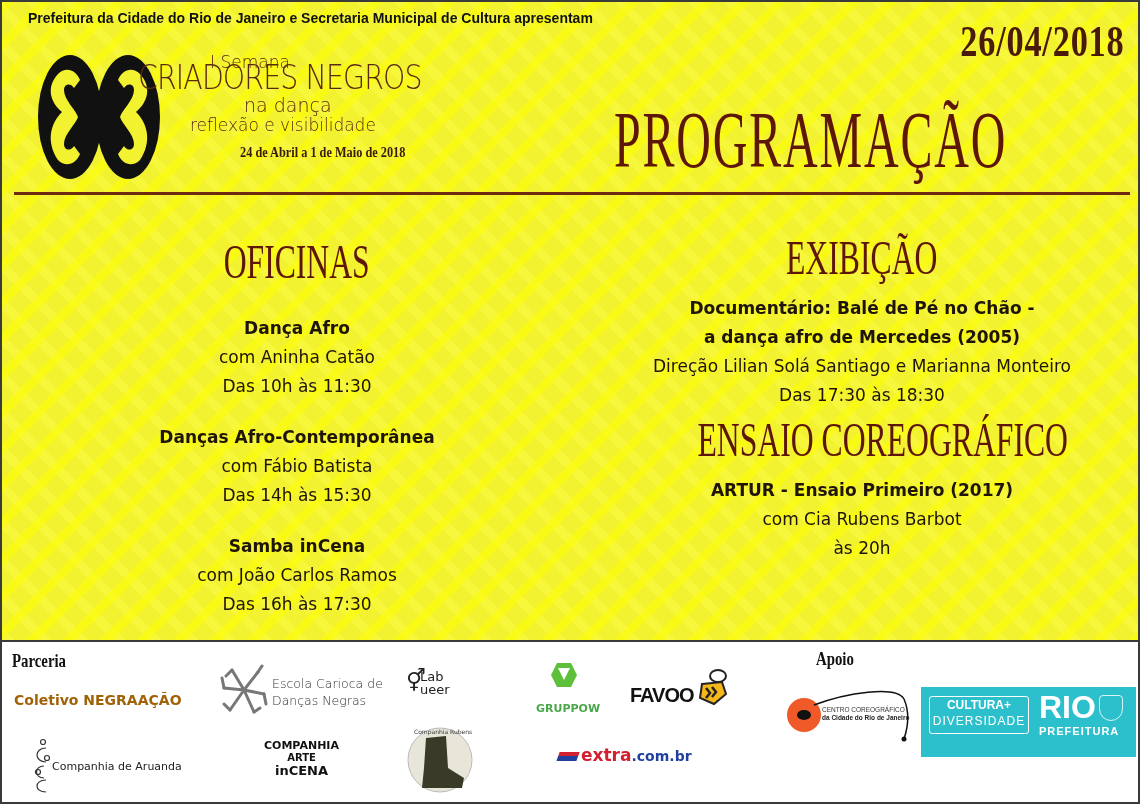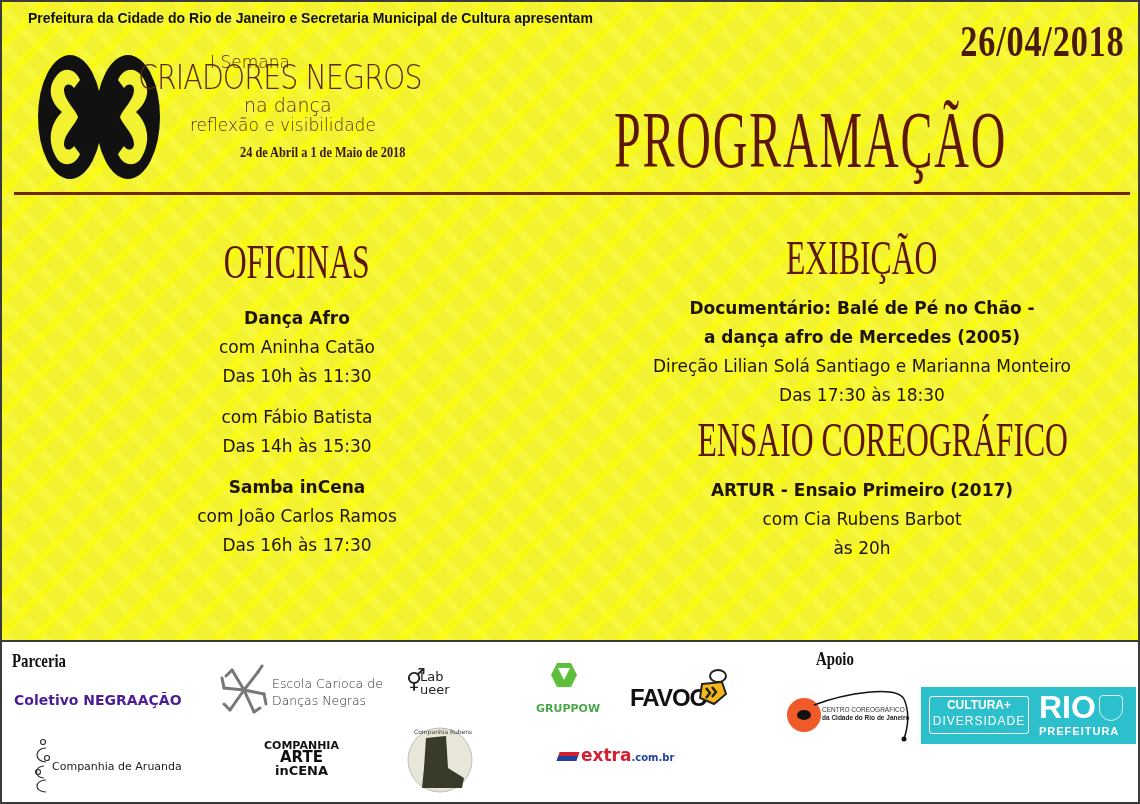--- a/index.html
+++ b/index.html
@@ -66,46 +66,46 @@
   .col { position: absolute; text-align: center; color: #1e1408; }
   .col-left { left: 120px; width: 350px; top: 232px; }
   .col-right { left: 600px; width: 520px; top: 228px; }
 
   .section-heading {
     font-family: "Liberation Serif", serif; color: #5e1608; font-size: 48px; line-height: 56px;
     display: inline-block; transform: scaleX(0.66); transform-origin: center top; white-space: nowrap;
   }
   .heading-wrap { height: 58px; overflow: visible; }
 
-  .event { margin-top: 12px; }
+  .event { margin-top: 22px; }
   .event-title { font-family: "DejaVu Sans", sans-serif; font-weight: bold; font-size: 17px; line-height: 29px; }
   .event-line { font-family: "DejaVu Sans", sans-serif; font-size: 17px; line-height: 29px; }
 
   .col-left .event:first-of-type { margin-top: 22px; }
 
   
   .footer-label {
     position: absolute; font-family: "Liberation Serif", serif; font-weight: bold; font-size: 19px; color: #111;
     transform: scaleX(0.78); transform-origin: left top;
   }
   .logo-text { position: absolute; color: #222; }
-  .negraacao { left: 12px; top: 690px; font-family: "DejaVu Sans", sans-serif; font-weight: bold; font-size: 14px; color: #4c1d95; }
+  .negraacao { left: 12px; top: 690px; font-family: "DejaVu Sans", sans-serif; font-weight: bold; font-size: 14px; color: #a16207; }
   .escola { left: 270px; top: 673px; font-family: "DejaVu Sans", sans-serif; font-size: 12.5px; line-height: 17px; color: #333; font-weight: 300; }
   .aruanda { left: 50px; top: 758px; font-family: "DejaVu Sans", sans-serif; font-size: 11px; color: #222; }
   .labqueer { left: 418px; top: 668px; font-family: "DejaVu Sans", sans-serif; font-size: 13px; line-height: 13px; color: #222; }
   .gruppow { left: 534px; top: 700px; font-family: "DejaVu Sans", sans-serif; font-weight: bold; font-size: 11px; color: #4aa84a; }
-  .favoo { left: 628px; top: 682px; font-family: "Liberation Sans", sans-serif; font-weight: bold; font-size: 24px; color: #111; letter-spacing: -1px; }
+  .favoo { left: 628px; top: 682px; font-family: "Liberation Sans", sans-serif; font-weight: bold; font-size: 20px; color: #111; letter-spacing: -1px; }
   .extra { left: 556px; top: 743px; font-family: "DejaVu Sans", sans-serif; font-weight: bold; font-size: 17px; color: #d22030; }
-  .extra small { font-size: 10px; color: #2040a0; }
+  .extra small { font-size: 14px; color: #2040a0; }
   .arte-cena { left: 262px; top: 738px; font-family: "DejaVu Sans", sans-serif; font-weight: bold; font-size: 11px; line-height: 11px; color: #111; text-align: center; }
   .centro { left: 820px; top: 704px; font-family: "Liberation Sans", sans-serif; font-size: 6.5px; line-height: 8px; color: #333; }
   .centro b { color: #222; }
 
   .rio-box {
-    position: absolute; left: 919px; top: 685px; width: 215px; height: 57px; background: #2cbfcc;
+    position: absolute; left: 919px; top: 685px; width: 215px; height: 70px; background: #2cbfcc;
   }
   .rio-cultura {
     position: absolute; left: 8px; top: 9px; width: 100px; height: 38px; border: 1.5px solid #fff; border-radius: 3px;
     color: #fff; text-align: center; font-family: "Liberation Sans", sans-serif;
   }
   .rio-cultura .l1 { font-weight: bold; font-size: 12px; line-height: 17px; }
   .rio-cultura .l2 { font-size: 12px; line-height: 14px; letter-spacing: 1px; }
   .rio-word { position: absolute; left: 118px; top: 4px; color: #fff; font-family: "Liberation Sans", sans-serif; font-weight: bold; font-size: 32px; line-height: 32px; }
   .rio-pref { position: absolute; left: 118px; top: 38px; color: #fff; font-family: "Liberation Sans", sans-serif; font-weight: bold; font-size: 11px; letter-spacing: 1px; }
   .rio-crest { position: absolute; left: 178px; top: 8px; width: 24px; height: 26px; border: 1.5px solid #d8f4f6; border-radius: 4px 4px 12px 12px; }
@@ -136,20 +136,21 @@
     <div class="divider"></div>
 
     <div class="col col-left">
       <div class="heading-wrap"><span class="section-heading">OFICINAS</span></div>
       <div class="event">
         <div class="event-title">Dança Afro</div>
         <div class="event-line">com Aninha Catão</div>
         <div class="event-line">Das 10h às 11:30</div>
       </div>
       <div class="event">
+        <div class="event-title">Danças Afro-Contemporânea</div>
         <div class="event-line">com Fábio Batista</div>
         <div class="event-line">Das 14h às 15:30</div>
       </div>
       <div class="event">
         <div class="event-title">Samba inCena</div>
         <div class="event-line">com João Carlos Ramos</div>
         <div class="event-line">Das 16h às 17:30</div>
       </div>
     </div>
 
@@ -193,21 +194,21 @@
       <circle cx="15" cy="20" r="2.5"></circle>
       <path d="M12 28 C2 28, 2 40, 12 40"></path>
       <circle cx="6" cy="34" r="2.5"></circle>
       <path d="M14 42 C2 42, 2 54, 14 54"></path>
     </g>
   </svg>
   <div class="logo-text aruanda">Companhia de Aruanda</div>
 
   <div class="logo-text arte-cena">
     <div>COMPANHIA</div>
-    <div style="font-size:15px; line-height:13px;">ARTE</div>
+    <div style="font-size:10px; line-height:13px;">ARTE</div>
     <div style="font-size:13px; line-height:13px;">inCENA</div>
   </div>
 
   <div class="logo-text labqueer">
     <span style="position:absolute; left:-14px; top:4px; font-size:22px;">⚥</span>
     <div>Lab</div>
     <div>ueer</div>
   </div>
 
   <svg style="position:absolute; left:400px; top:718px;" width="72" height="76" viewBox="0 0 72 76">

